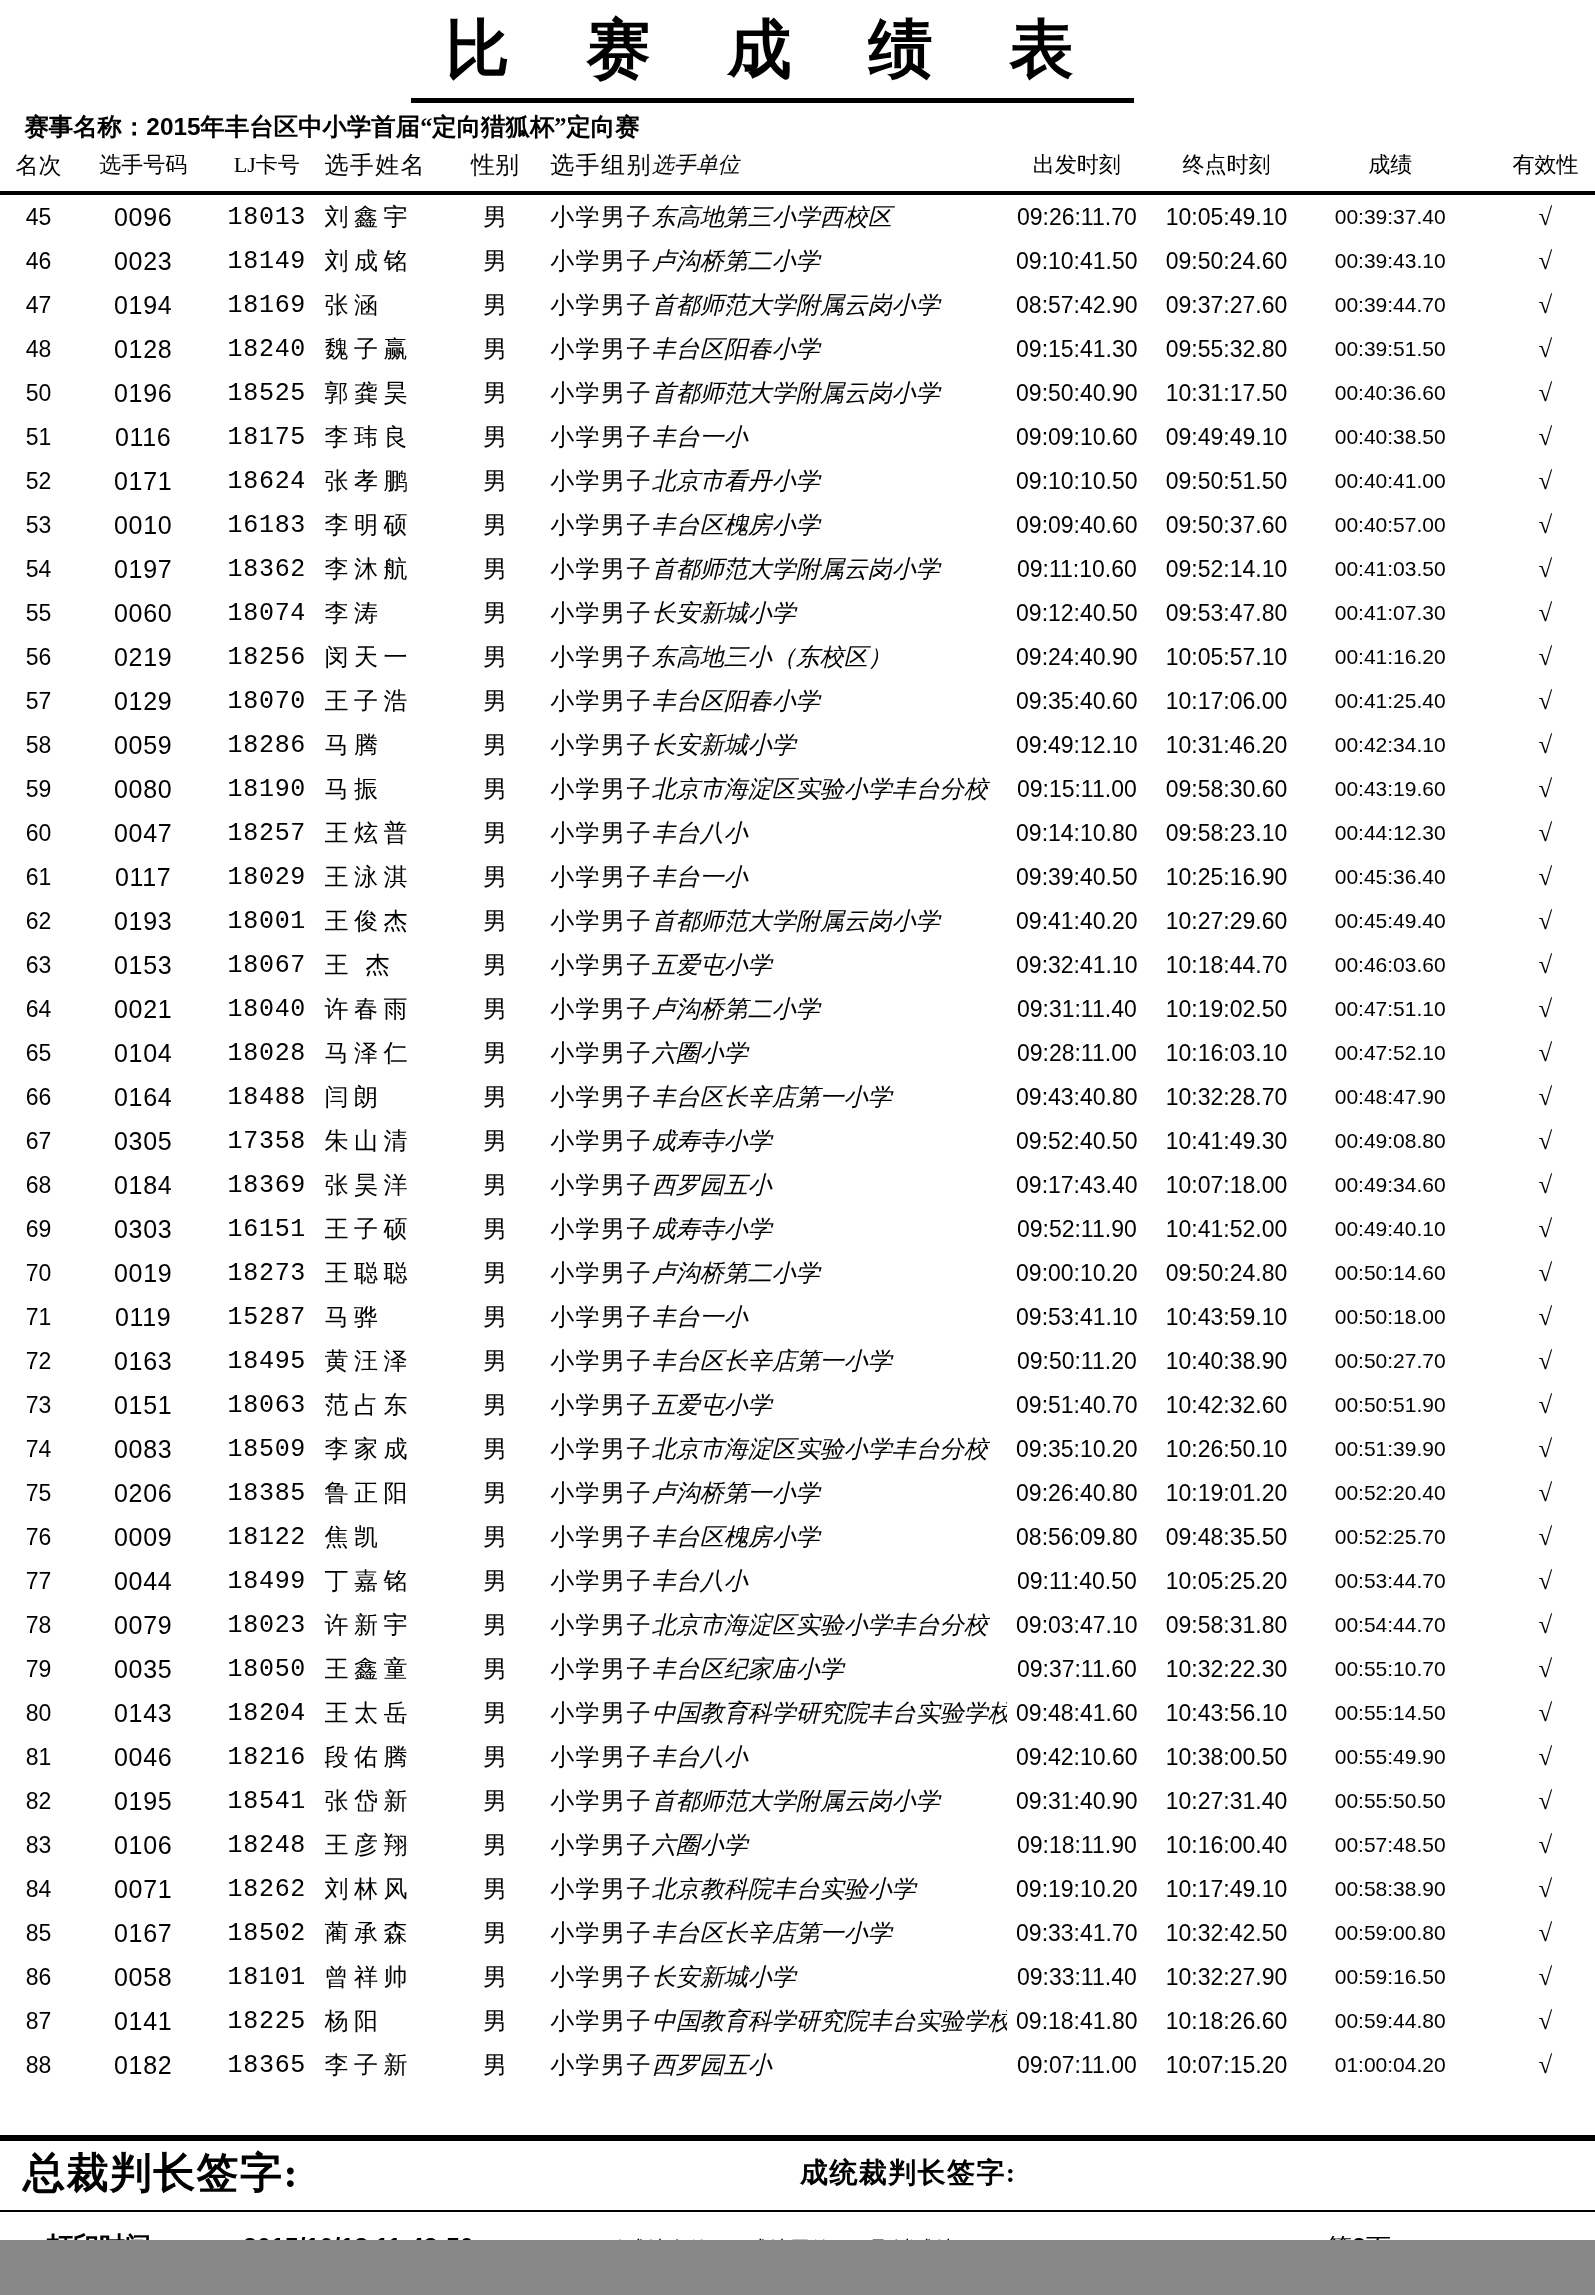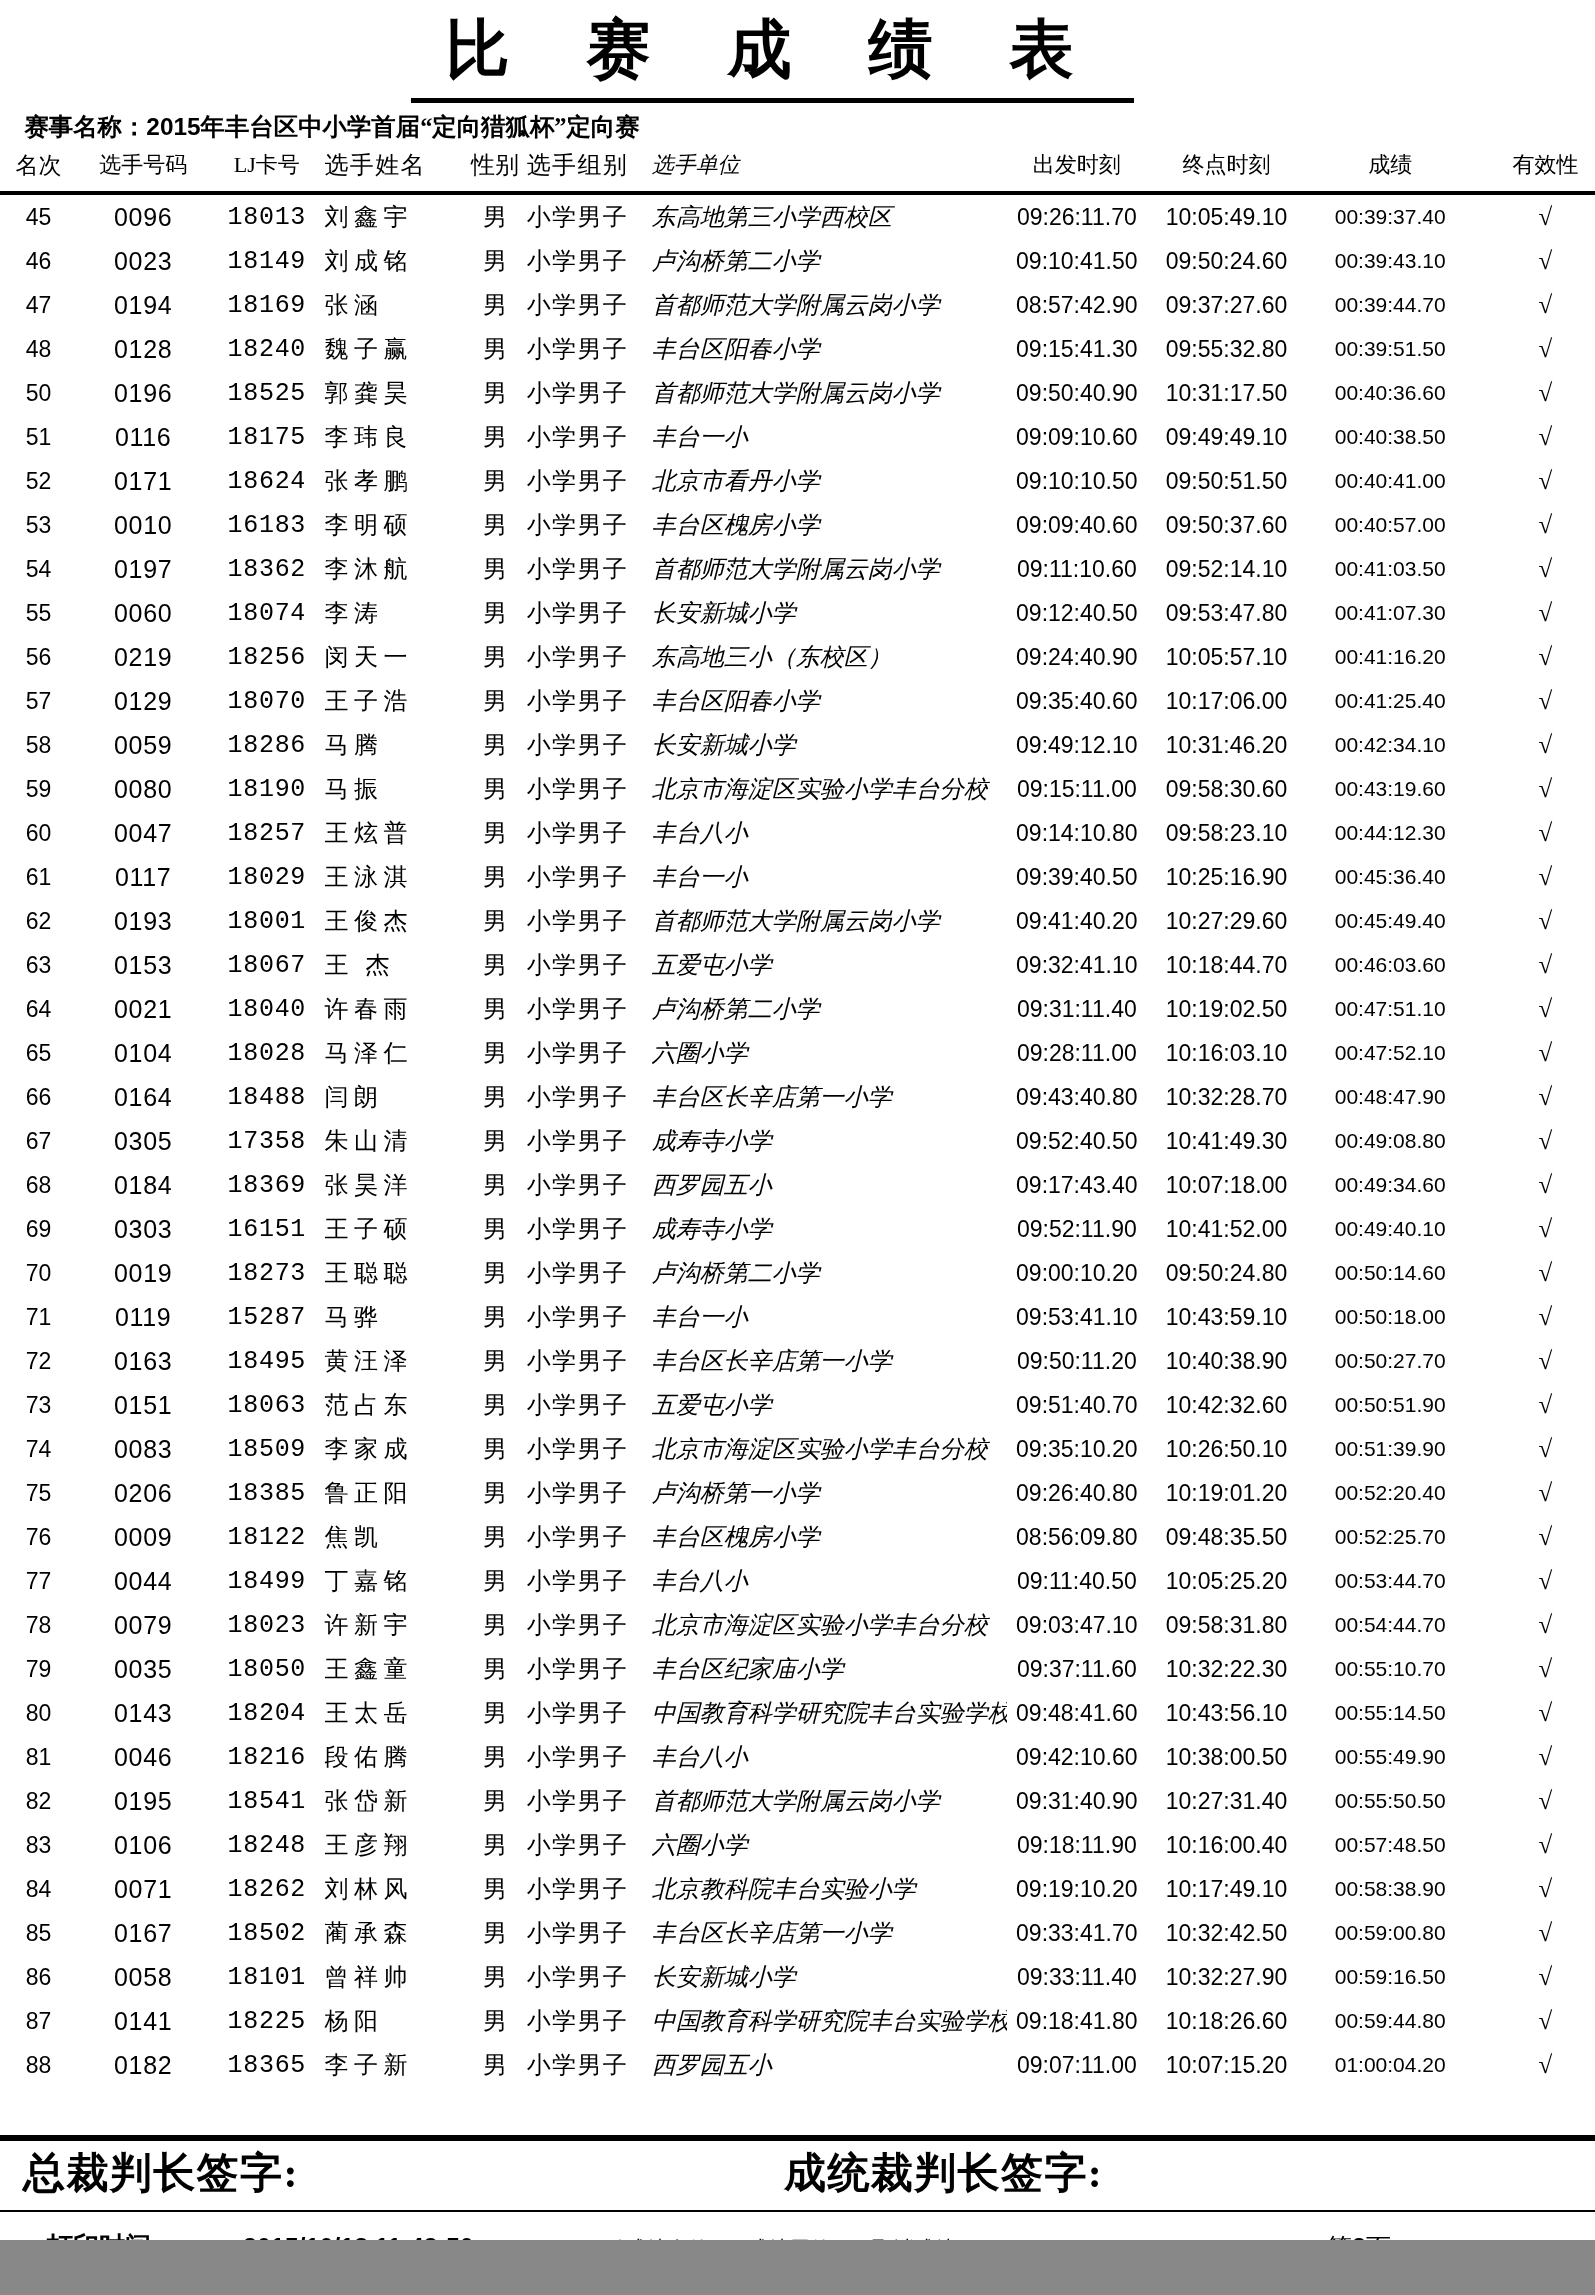--- a/index.html
+++ b/index.html
@@ -45,21 +45,21 @@
     height:52px; border-bottom:4.9px solid #000;
     font-weight:400; font-size:22px;
   }
   tbody td { height:44px; }
 
   .c-rank   { text-align:center; font-size:23px; }
   .c-number { text-align:center; font-size:25px; letter-spacing:0.7px; }
   .c-card   { text-align:center; font-size:25px; letter-spacing:0.7px;font-family:Liberation Mono, monospace; }
   .c-name   { text-align:left; padding-left:16.7px; font-size:24px; letter-spacing:5.6px; }
   .c-gender { text-align:center; font-size:24px; }
-  .c-group  { text-align:left; font-size:24px; letter-spacing:1.4px; }
+  .c-group  { text-align:right; font-size:24px; letter-spacing:1.4px; }
   .c-school { text-align:left; padding-left:43px; font-size:24px;font-style:italic; }
   .c-start  { text-align:center; font-size:23px; }
   .c-finish { text-align:center; font-size:23px; }
   .c-result { text-align:center; font-size:21px; }
   .c-valid  { text-align:center; font-size:25px; text-indent:21px; }
 
   thead th.c-name   { letter-spacing:1.4px; }
   thead th.c-number, thead th.c-card { font-size:22px; letter-spacing:0;
     font-family:"Liberation Serif", serif; }
   thead th.c-school { font-size:22px; }
@@ -67,22 +67,22 @@
 
   
   .rule-thick {
     position:absolute; left:0; top:2135px; width:1596px; height:5.6px; background:#000;
   }
   .sig-chief {
     position:absolute; left:23px; top:2148px; height:50px; line-height:50px;
     font-size:42px; font-weight:700; letter-spacing:1.4px; white-space:nowrap;
   }
   .sig-stats {
-    position:absolute; left:784px; top:2148px; height:50px; line-height:50px;
-    font-size:42px; font-weight:700; letter-spacing:1.4px; white-space:nowrap;
+    position:absolute; left:800px; top:2148px; height:50px; line-height:50px;
+    font-size:28px; font-weight:700; letter-spacing:1.4px; white-space:nowrap;
   }
   .rule-thin {
     position:absolute; left:0; top:2210px; width:1596px; height:2.1px; background:#000;
   }
   .print-label {
     position:absolute; left:47px; top:2231px; height:32px; line-height:32px;
     font-size:26px; font-weight:700; white-space:nowrap;
   }
   .print-time {
     position:absolute; left:243px; top:2231px; height:32px; line-height:32px;

